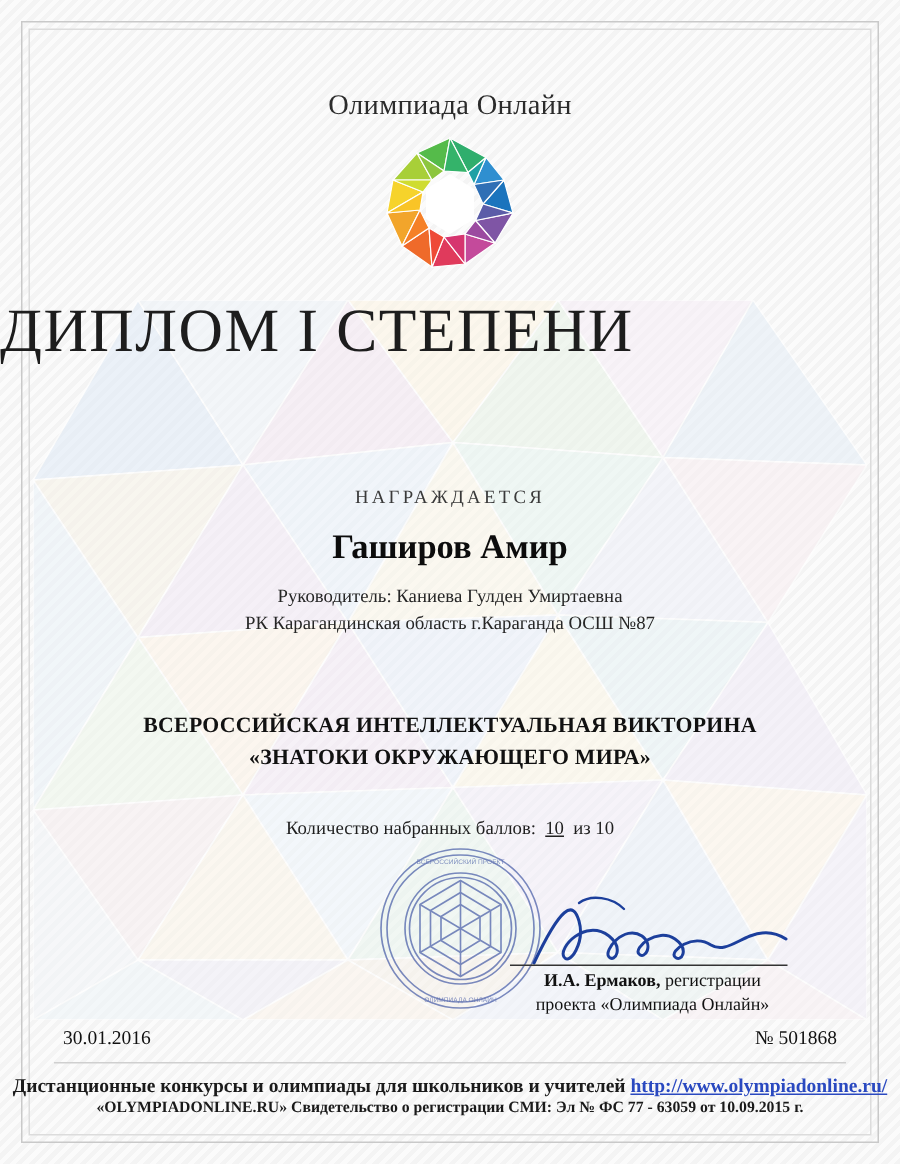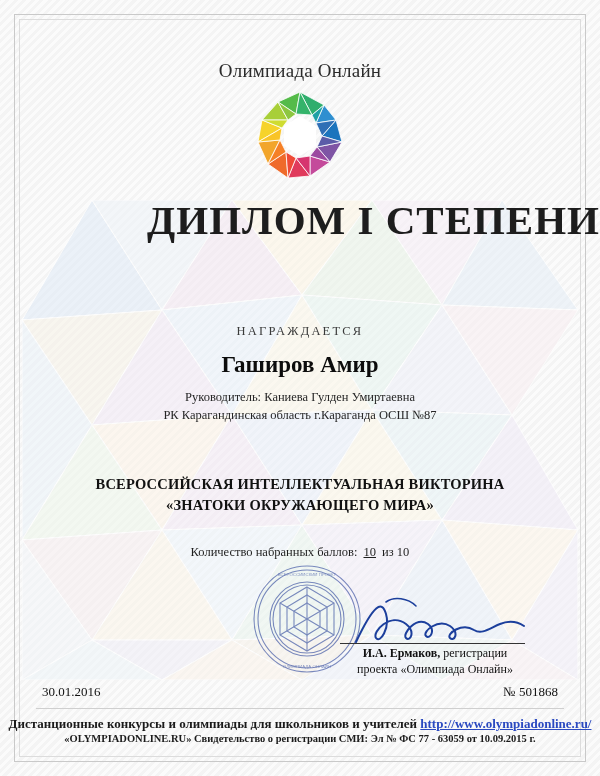--- a/index.html
+++ b/index.html
@@ -80,23 +80,23 @@
     top: 74px;
     left: 0;
     width: 100%;
     text-align: center;
   }
 
   .title {
     position: absolute;
     top: 180px;
     width: 100%;
-    text-align: right;
+    text-align: left;
     font-size: 41px;
-    font-weight: bold;
+    font-weight: normal;
     letter-spacing: 1px;
     color: #1d1d1d;
     font-family: "Liberation Serif", serif;
   }
 
   .awarded-label {
     position: absolute;
     top: 308px;
     width: 100%;
     text-align: center;

